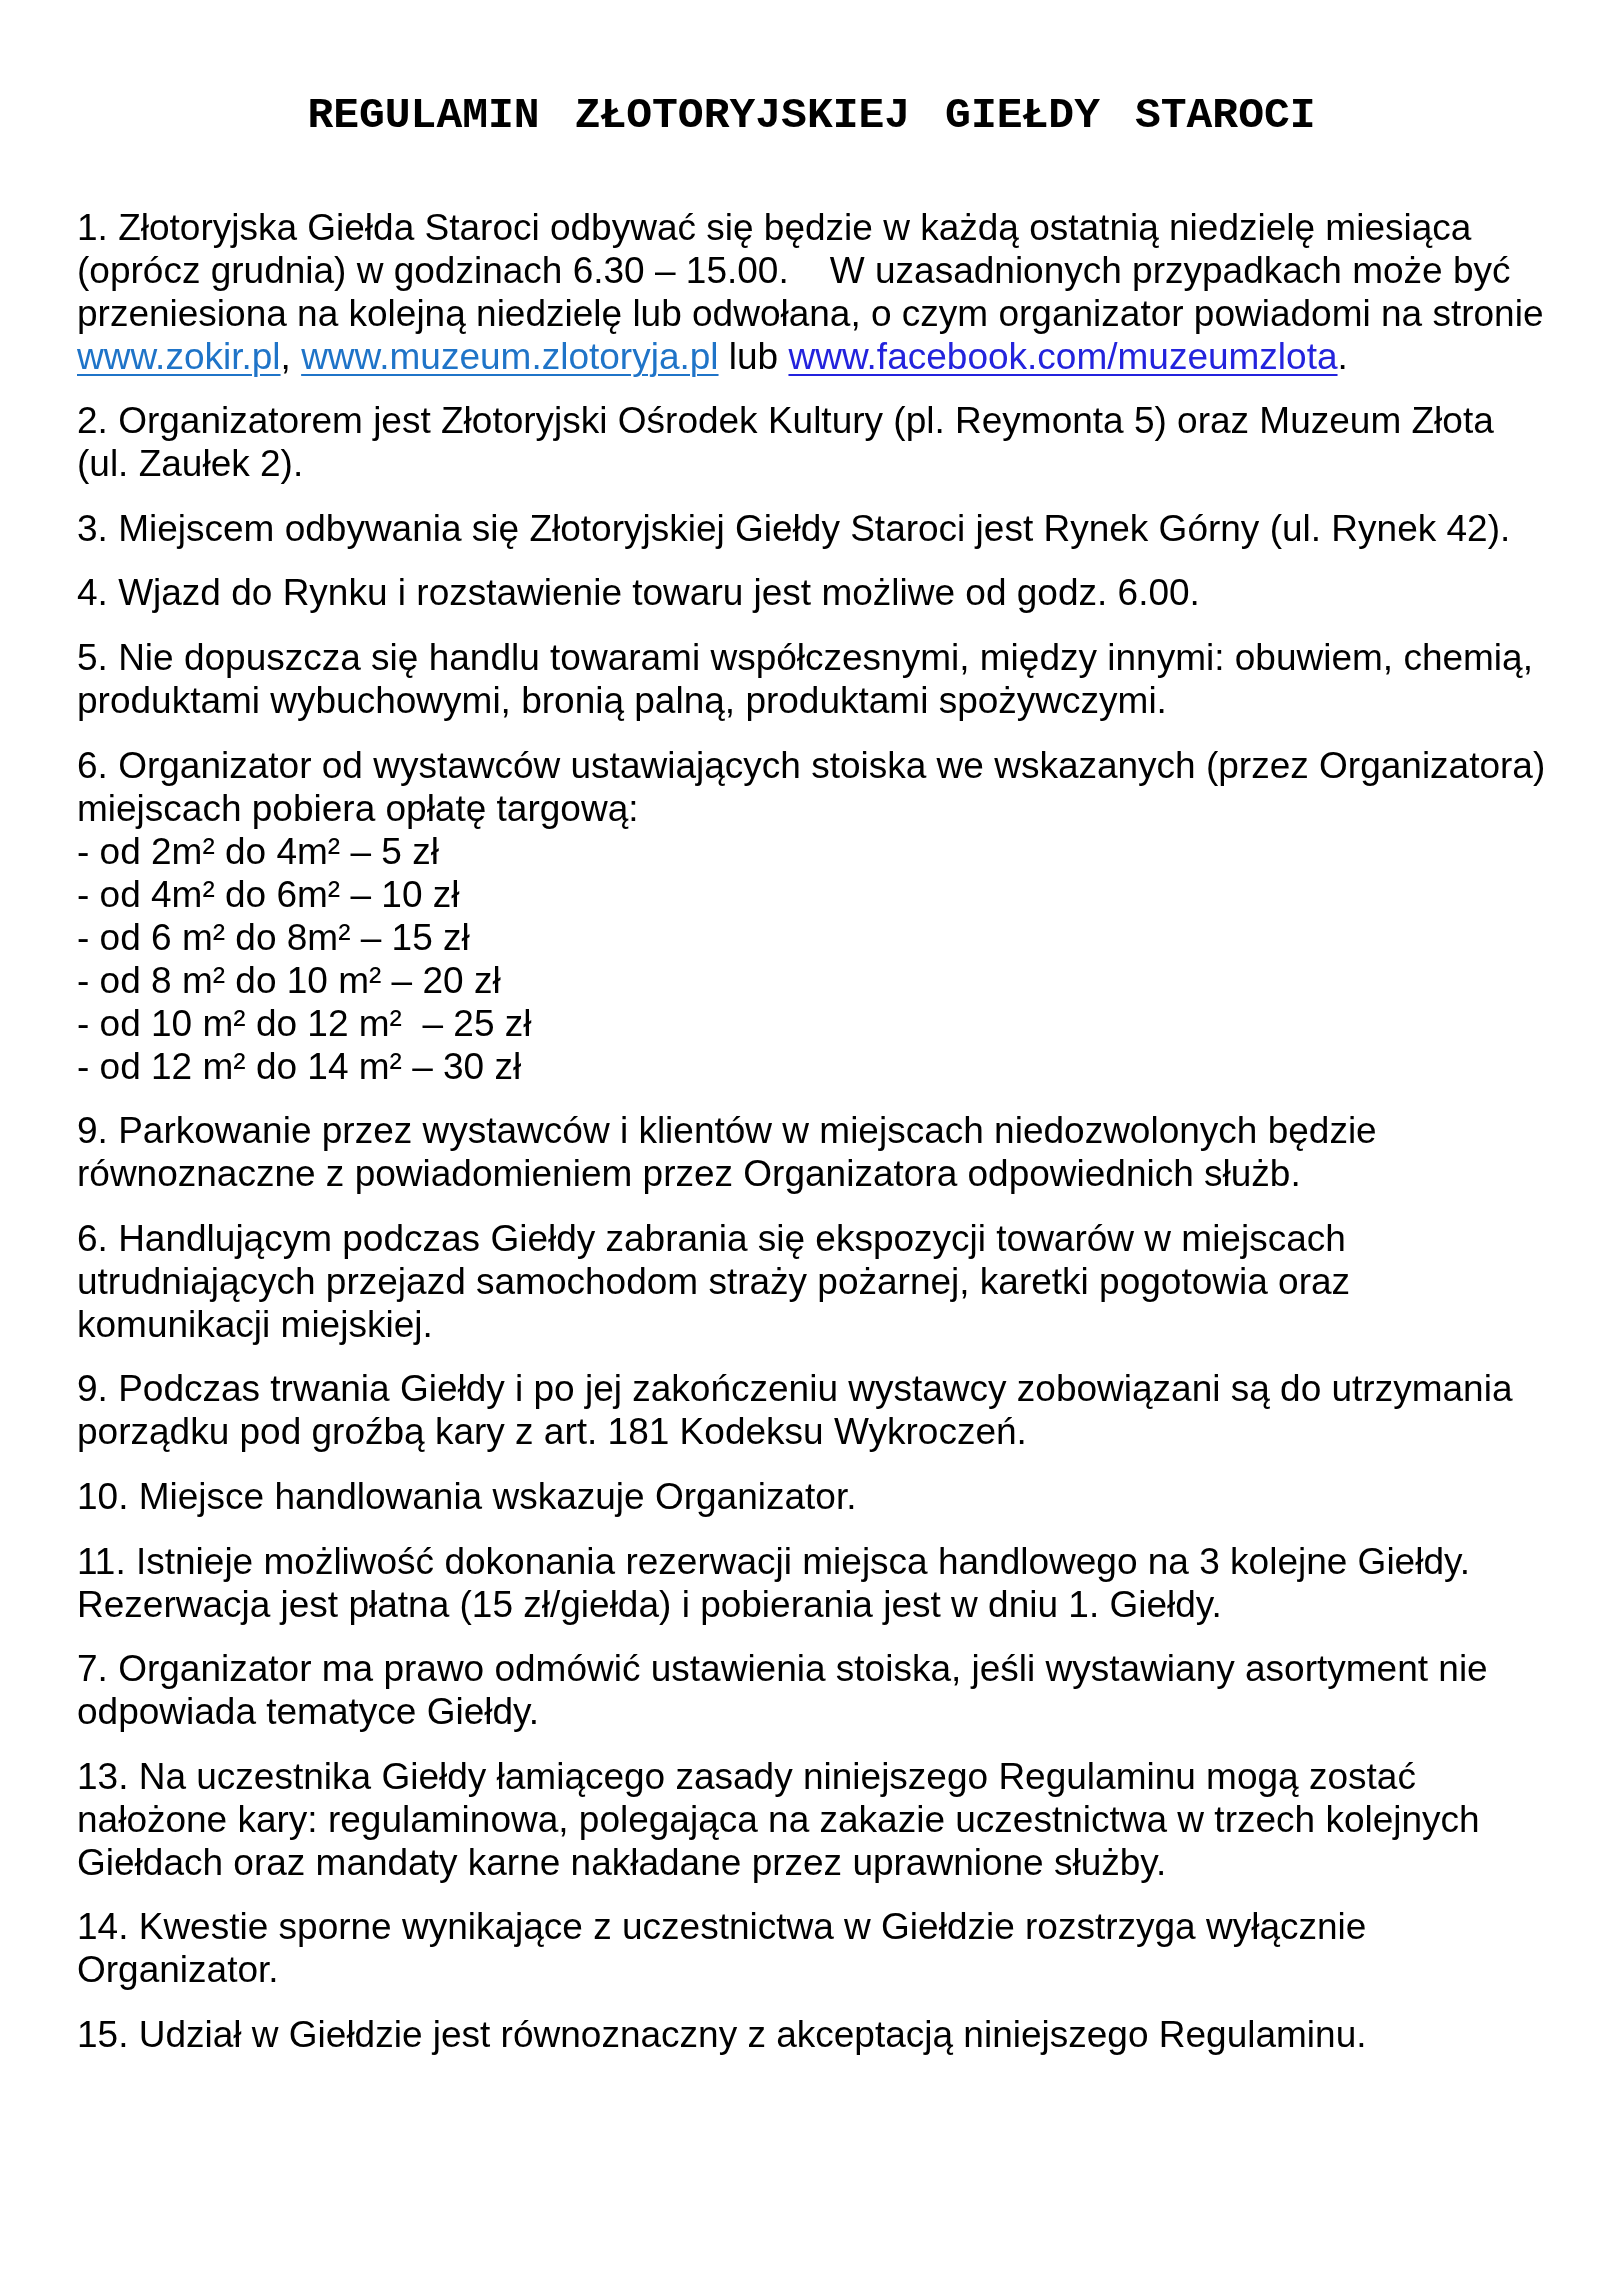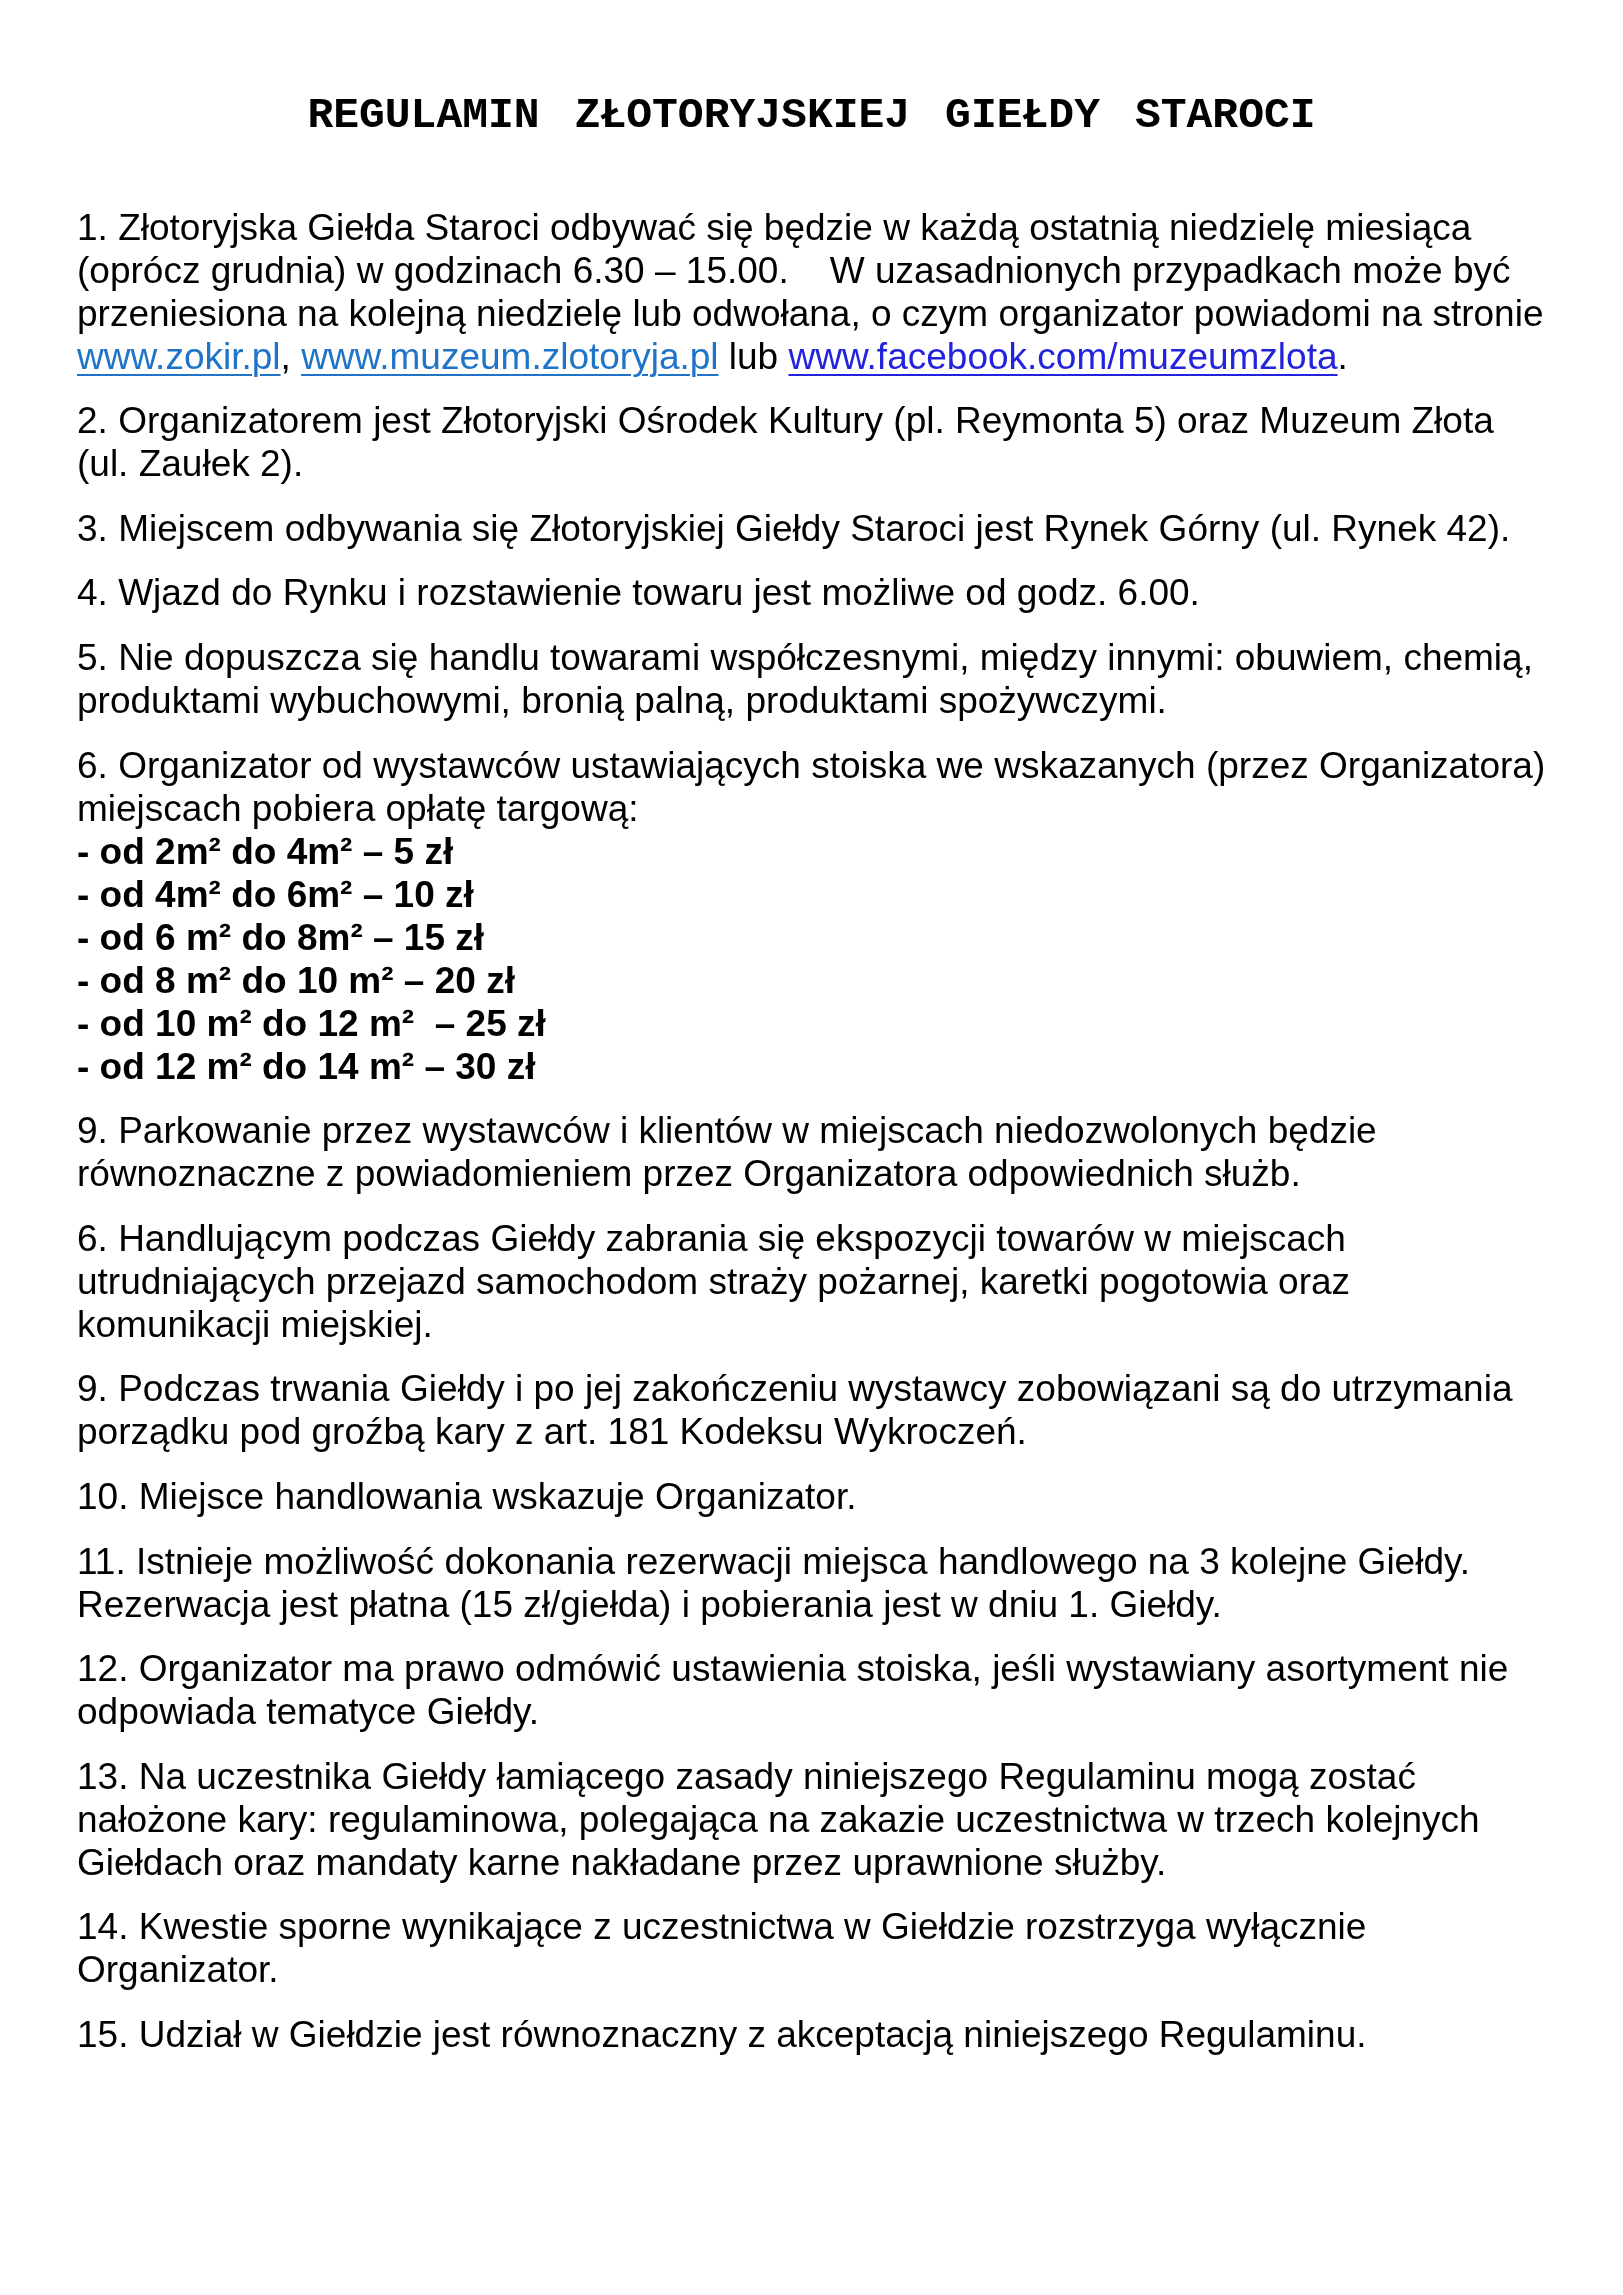--- a/index.html
+++ b/index.html
@@ -25,21 +25,21 @@
     margin: 5.2px 0 65px 0;
     color: #000000;
   }
   .para {
     font-size: 37px;
     line-height: 43px;
     margin: 0 0 21.6px 0;
     white-space: pre-wrap;
     color: #000000;
   }
-  .fee-line { display: block; font-weight: bold; }
+  .fee-line { display: block; }
   .hyperlink {
     text-decoration: underline;
     text-decoration-thickness: 2px;
     text-underline-offset: 4.6px;
     cursor: pointer;
   }
   .hyperlink.azure { color: #1f74c8; }
   .hyperlink.royal { color: #2323dd; }
 </style>
 </head>
@@ -64,21 +64,21 @@
   <p class="para">9. Parkowanie przez wystawców i klientów w miejscach niedozwolonych będzie równoznaczne z powiadomieniem przez Organizatora odpowiednich służb.</p>
 
   <p class="para">6. Handlującym podczas Giełdy zabrania się ekspozycji towarów w miejscach utrudniających przejazd samochodom straży pożarnej, karetki pogotowia oraz komunikacji miejskiej.</p>
 
   <p class="para">9. Podczas trwania Giełdy i po jej zakończeniu wystawcy zobowiązani są do utrzymania porządku pod groźbą kary z art. 181 Kodeksu Wykroczeń.</p>
 
   <p class="para">10. Miejsce handlowania wskazuje Organizator.</p>
 
   <p class="para">11. Istnieje możliwość dokonania rezerwacji miejsca handlowego na 3 kolejne Giełdy. Rezerwacja jest płatna (15 zł/giełda) i pobierania jest w dniu 1. Giełdy.</p>
 
-  <p class="para">12. Organizator ma prawo odmówić ustawienia stoiska, jeśli wystawiany asortyment nie odpowiada tematyce Giełdy.</p>
+  <p class="para">7. Organizator ma prawo odmówić ustawienia stoiska, jeśli wystawiany asortyment nie odpowiada tematyce Giełdy.</p>
 
   <p class="para">13. Na uczestnika Giełdy łamiącego zasady niniejszego Regulaminu mogą zostać nałożone kary: regulaminowa, polegająca na zakazie uczestnictwa w trzech kolejnych Giełdach oraz mandaty karne nakładane przez uprawnione służby.</p>
 
   <p class="para">14. Kwestie sporne wynikające z uczestnictwa w Giełdzie rozstrzyga wyłącznie Organizator.</p>
 
   <p class="para">15. Udział w Giełdzie jest równoznaczny z akceptacją niniejszego Regulaminu.</p>
 
 </div>
 
 

